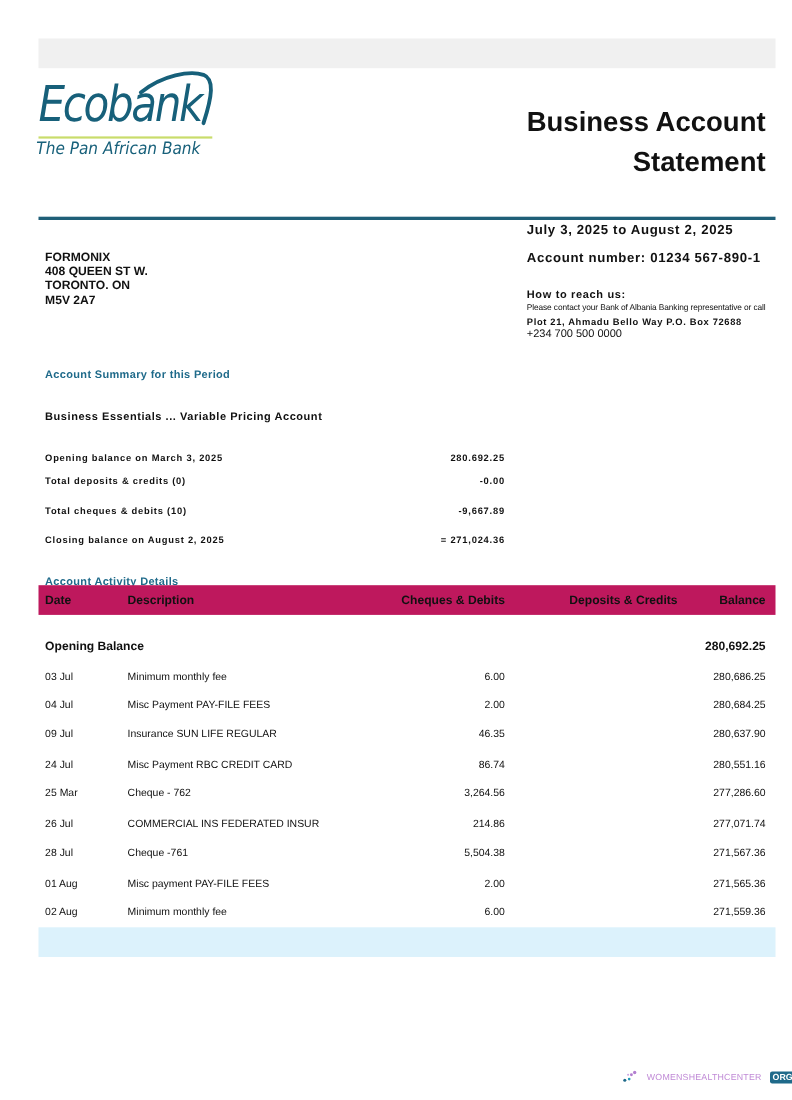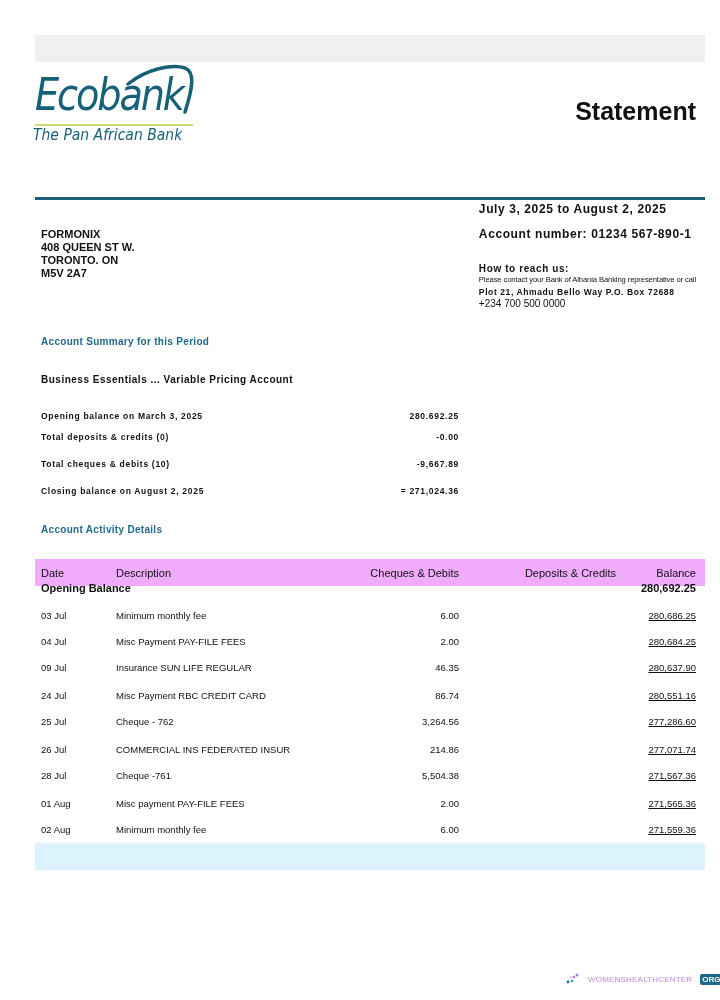--- a/index.html
+++ b/index.html
@@ -30,33 +30,33 @@
 
     .section-title { position: absolute; left: 41px; font-size: 10px; font-weight: bold; color: #1f6a8a; letter-spacing: 0.3px; }
     .summary-title { top: 336px; }
     .activity-title { top: 524px; }
 
     .acct-type { position: absolute; left: 41px; top: 374px; font-size: 10px; font-weight: bold; letter-spacing: 0.5px; color: #111; }
 
     .summary-row { position: absolute; left: 41px; width: 418px; font-size: 8.5px; font-weight: bold; letter-spacing: 0.7px; color: #111; display: flex; justify-content: space-between; }
     .summary-row .val { text-align: right; }
 
-    .table-head { position: absolute; left: 35px; top: 559px; width: 670px; height: 27px; background: #f0abfc; font-size: 11px; color: #111; }
+    .table-head { position: absolute; left: 35px; top: 532px; width: 670px; height: 27px; background: #be185d; font-size: 11px; color: #111; font-weight: bold; }
     .th { position: absolute; top: 8px; }
     .opening-row { position: absolute; left: 35px; top: 576px; width: 670px; height: 24px; font-size: 11px; font-weight: bold; }
     .opening-row .lbl { position: absolute; left: 6px; top: 6px; }
     .opening-row .bal { position: absolute; right: 9px; top: 6px; }
 
     .tx-row { position: absolute; left: 35px; width: 670px; height: 26px; font-size: 9.5px; color: #111; }
     .tx-row span { position: absolute; top: 0; }
     .c-date { left: 6px; }
     .c-desc { left: 81px; }
     .c-debit { right: 246px; text-align: right; }
     .c-credit { right: 89px; text-align: right; }
-    .c-bal { right: 9px; text-align: right; text-decoration: underline; }
+    .c-bal { right: 9px; text-align: right; }
 
     .table-foot { position: absolute; left: 35px; top: 843px; width: 670px; height: 27px; background: #dcf2fc; }
 
     .watermark { position: absolute; left: 566px; top: 972px; height: 14px; display: flex; align-items: center; gap: 8px; }
     .wm-text { font-size: 8px; color: #c08ad6; letter-spacing: 0.2px; }
     .wm-badge { font-size: 8px; background: #1f6a8a; color: #fff; padding: 1px 2px; border-radius: 2px; font-weight: bold; }
   </style>
 </head>
 <body>
 
@@ -65,20 +65,21 @@
 <div class="logo">
   <svg class="logo-swoosh" width="180" height="60" viewBox="0 0 180 60">
     <path d="M95 22 C115 6, 140 2, 152 6 C162 10, 160 25, 152 50" fill="none" stroke="#17607a" stroke-width="3.5" stroke-linecap="round"></path>
   </svg>
   <div class="logo-word">Ecobank</div>
   <div class="logo-line"></div>
   <div class="logo-tag">The Pan African Bank</div>
 </div>
 
 <div class="doc-title">
+  <div>Business Account</div>
   <div>Statement</div>
 </div>
 
 <div class="rule"></div>
 
 <div class="address">
   <div>FORMONIX</div>
   <div>408 QUEEN ST W.</div>
   <div>TORONTO. ON</div>
   <div>M5V 2A7</div>
@@ -150,21 +151,21 @@
   <span class="c-bal">280,637.90</span>
 </div>
 <div class="tx-row" style="top:690px;">
   <span class="c-date">24 Jul</span>
   <span class="c-desc">Misc Payment RBC CREDIT CARD</span>
   <span class="c-debit">86.74</span>
   <span class="c-credit"></span>
   <span class="c-bal">280,551.16</span>
 </div>
 <div class="tx-row" style="top:716px;">
-  <span class="c-date">25 Jul</span>
+  <span class="c-date">25 Mar</span>
   <span class="c-desc">Cheque - 762</span>
   <span class="c-debit">3,264.56</span>
   <span class="c-credit"></span>
   <span class="c-bal">277,286.60</span>
 </div>
 <div class="tx-row" style="top:744px;">
   <span class="c-date">26 Jul</span>
   <span class="c-desc">COMMERCIAL INS FEDERATED INSUR</span>
   <span class="c-debit">214.86</span>
   <span class="c-credit"></span>

